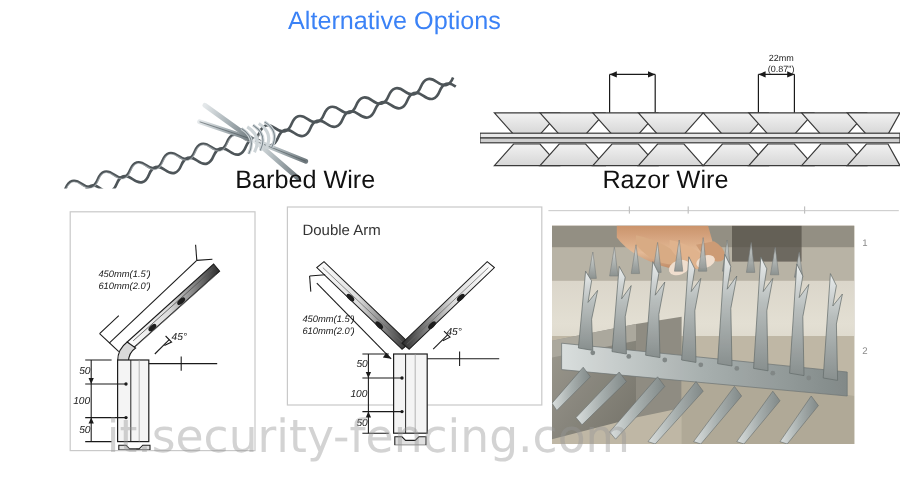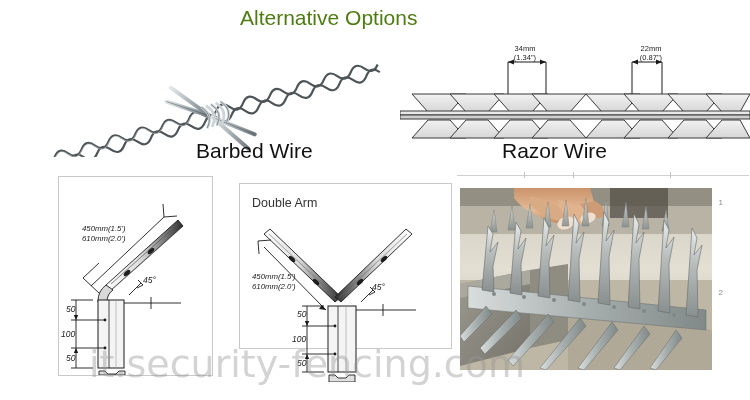--- a/index.html
+++ b/index.html
@@ -40,21 +40,21 @@
     font-family: "DejaVu Sans", sans-serif;
     transform: scaleX(0.92);
   }
 
   
   #title {
     position: absolute;
     left: 240px;
     top: 6px;
     font-size: 21px;
-    color: #4d7c0f;
+    color: #3b82f6;
     font-weight: normal;
     font-family: "Liberation Sans", sans-serif;
   }
 
   
   .caption {
     position: absolute;
     font-size: 21px;
     color: #111111;
     font-family: "Liberation Sans", sans-serif;
@@ -93,21 +93,21 @@
   #dim-22 { left: 208px; top: 4px; width: 86px; }
 
   
   .panel {
     position: absolute;
     border: 1px solid #c9c9c9;
     background: #ffffff;
     box-sizing: border-box;
   }
   #panel-single { left: 58px;  top: 176px; width: 155px; height: 200px; }
-  #panel-double { left: 239px; top: 183px; width: 213px; height: 166px; }
+  #panel-double { left: 239px; top: 172px; width: 213px; height: 166px; }
 
   .panel-title {
     position: absolute;
     left: 12px;
     top: 12px;
     font-size: 12.5px;
     color: #333333;
     font-family: "Liberation Sans", sans-serif;
   }
 
@@ -236,24 +236,20 @@
         <g stroke="#78838a" stroke-width="0.8" fill="none">
           <path d="M-6 -11 q10 11 0 22"></path>
           <path d="M4 -11 q10 11 0 22"></path>
           <path d="M14 -11 q10 11 0 22"></path>
         </g>
       </g>
     </svg>
   </div>
 
   <div id="razor-art">
-    <div class="dimlabel" id="dim-34">
-      <span>34mm</span><br>
-      <span>(1.34")</span>
-    </div>
     <div class="dimlabel" id="dim-22">
       <span>22mm</span><br>
       <span>(0.87")</span>
     </div>
     <svg width="350" height="100" viewBox="0 0 350 100" xmlns="http://www.w3.org/2000/svg">
       <defs>
         <linearGradient id="bladeg" x1="0" y1="0" x2="0" y2="1">
           <stop offset="0%" stop-color="#f2f2f2"></stop>
           <stop offset="100%" stop-color="#d6d6d6"></stop>
         </linearGradient>

